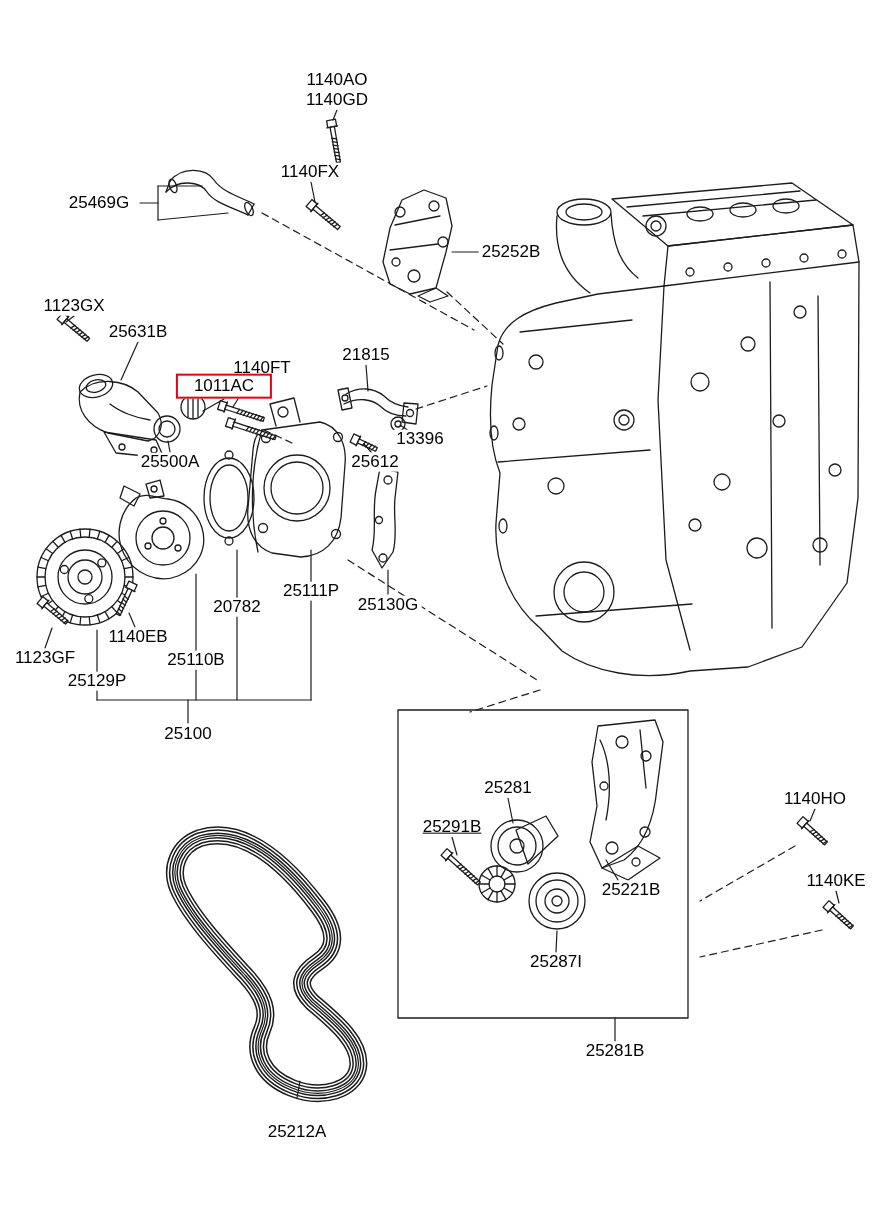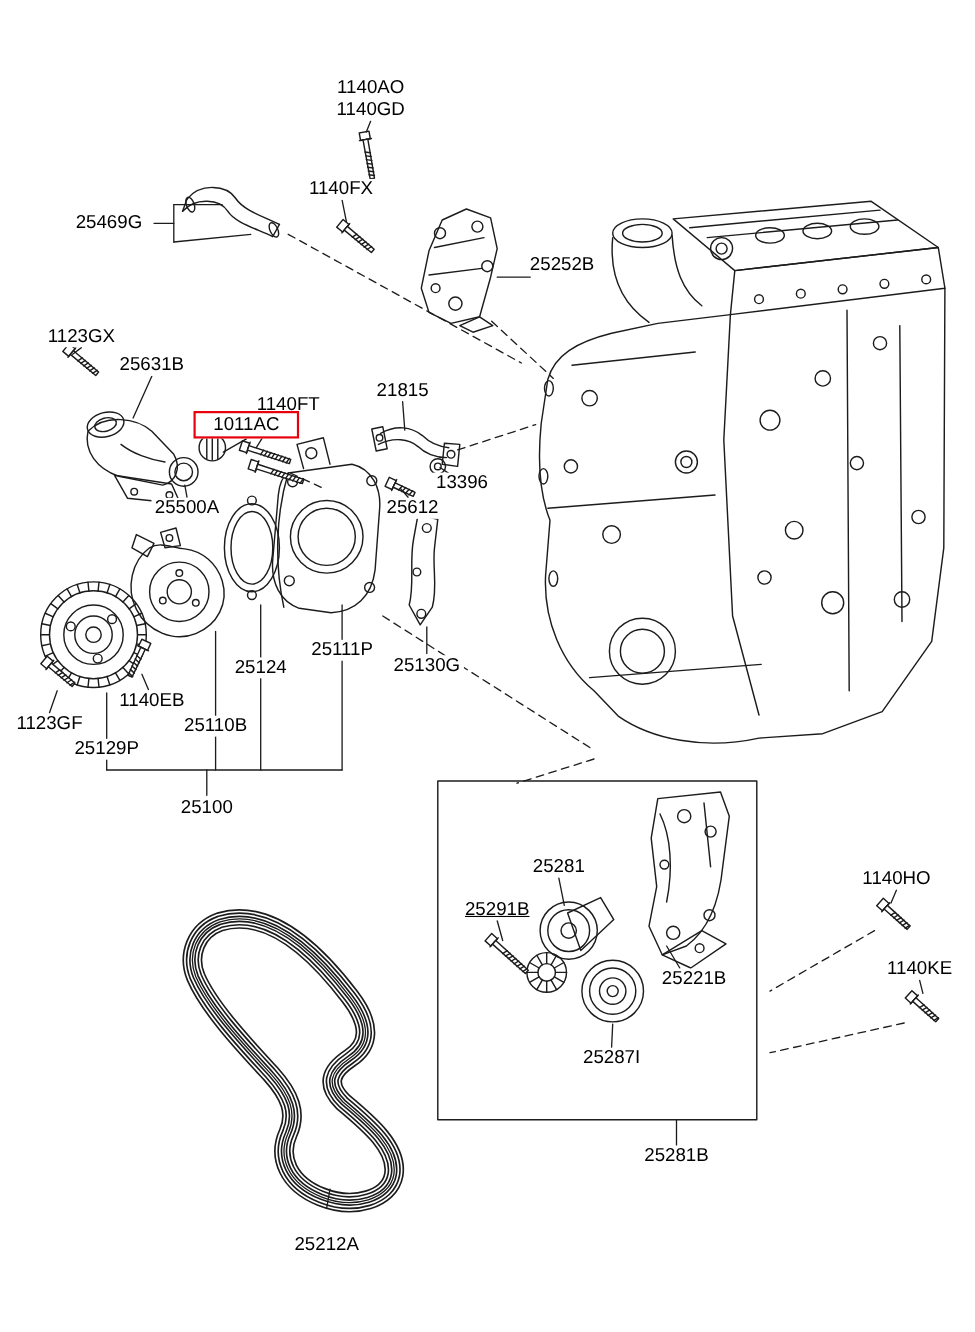--- a/index.html
+++ b/index.html
@@ -443,32 +443,32 @@
         <line x1="836" y1="891" x2="839" y2="903"></line>
         <line x1="297" y1="1098" x2="300" y2="1081"></line>
       </g>
 </svg>
 
 <div class="labels-layer">
       <div class="part-label" style="left: 337px; top: 80px;">1140AO</div>
       <div class="part-label" style="left: 337px; top: 100px;">1140GD</div>
       <div class="part-label" style="left: 310px; top: 172px;">1140FX</div>
       <div class="part-label" style="left: 99px; top: 203px;">25469G</div>
-      <div class="part-label" style="left: 511px; top: 241px;">25252B</div>
+      <div class="part-label" style="left: 511px; top: 252px;">25252B</div>
       <div class="part-label" style="left: 74px; top: 306px;">1123GX</div>
       <div class="part-label" style="left: 138px; top: 332px;">25631B</div>
       <div class="part-label" style="left: 262px; top: 368px;">1140FT</div>
       <div class="part-label highlighted" style="left: 224px; top: 386px;">1011AC</div>
       <div class="part-label" style="left: 366px; top: 355px;">21815</div>
       <div class="part-label" style="left: 420px; top: 439px;">13396</div>
       <div class="part-label" style="left: 375px; top: 462px; text-align: right;">25612</div>
       <div class="part-label" style="left: 170px; top: 462px;">25500A</div>
       <div class="part-label" style="left: 311px; top: 591px;">25111P</div>
       <div class="part-label" style="left: 388px; top: 605px;">25130G</div>
-      <div class="part-label" style="left: 237px; top: 607px;">25124</div>
+      <div class="part-label" style="left: 237px; top: 607px;">20782</div>
       <div class="part-label" style="left: 138px; top: 637px;">1140EB</div>
       <div class="part-label" style="left: 45px; top: 658px;">1123GF</div>
       <div class="part-label" style="left: 97px; top: 681px;">25129P</div>
       <div class="part-label" style="left: 196px; top: 660px;">25110B</div>
       <div class="part-label" style="left: 188px; top: 734px;">25100</div>
       <div class="part-label" style="left: 508px; top: 788px;">25281</div>
       <div class="part-label" style="left: 452px; top: 827px; text-decoration: underline;">25291B</div>
       <div class="part-label" style="left: 631px; top: 890px; text-align: right;">25221B</div>
       <div class="part-label" style="left: 556px; top: 962px;">25287I</div>
       <div class="part-label" style="left: 615px; top: 1051px;">25281B</div>

